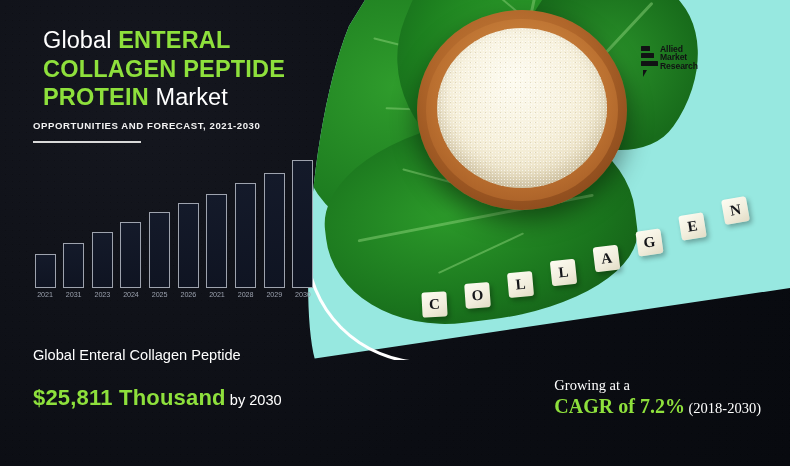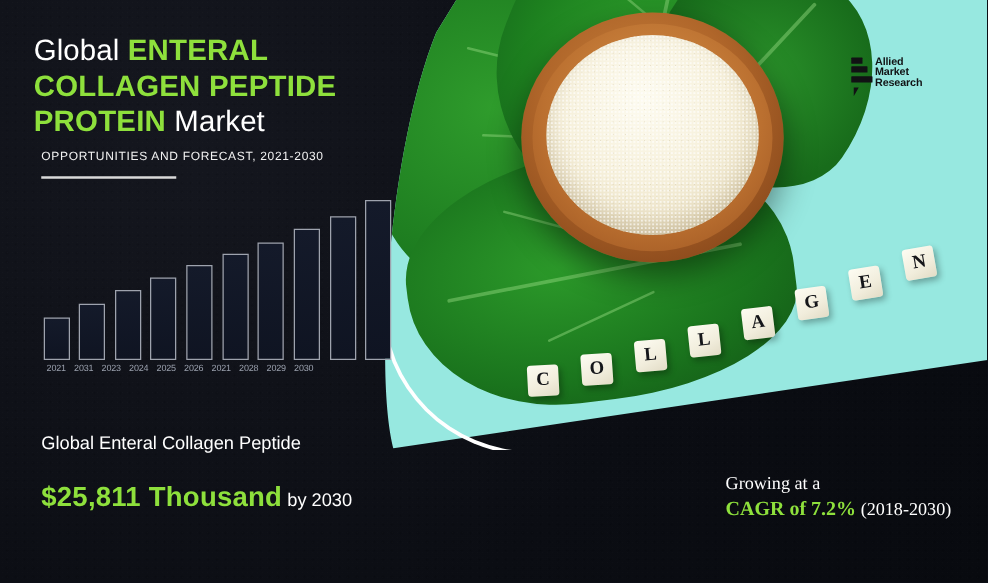--- a/index.html
+++ b/index.html
@@ -27,30 +27,30 @@
       radial-gradient(rgba(0,0,0,.30) .7px, transparent .8px);
     background-size:4px 4px, 7px 7px;
     background-position:0 0, 2px 3px;
     opacity:.55;
   }
 
   
   #left { position:absolute; left:0; top:0; width:340px; height:466px; z-index:4; }
 
   #headline {
-    position:absolute; left:27px; top:26px; width:285px;
+    position:absolute; left:43px; top:26px; width:285px;
     font-size:23.5px; line-height:28.5px; letter-spacing:.1px;
     color:#ffffff; font-weight:400;
   }
   #headline .hl-strong{ color:#8ee03c; font-weight:700; letter-spacing:.2px; }
   #headline .hl-light{ color:#ffffff; font-weight:400; }
 
   #subtitle {
     position:absolute; left:33px; top:120px;
-    font-size:9.6px; font-weight:400; letter-spacing:.55px;
+    font-size:9.6px; font-weight:700; letter-spacing:.55px;
     color:#f2f2f2;
   }
   #divider {
     position:absolute; left:33px; top:141px;
     width:108px; height:1.6px; background:#d9d9d9;
   }
 
   
   #chart {
     position:absolute; left:34px; top:155px;
@@ -63,21 +63,21 @@
   }
   .bar-col { width:22px; display:flex; flex-direction:column; align-items:center; }
   .bar {
     width:21px;
     border:1px solid #9ea3ae;
     background:linear-gradient(180deg,#141a2a 0%, #0f1422 100%);
   }
   #xlabels {
     position:absolute; left:0; bottom:0;
     width:280px; height:15px;
-    display:flex; 
+    display:flex; justify-content:space-between;
   }
   .x-tick {
     width:22px; text-align:center;
     font-size:7.2px; color:#9aa0ad; letter-spacing:-.1px;
   }
 
   
   #statement {
     position:absolute; left:33px; top:345px; width:290px;
     font-size:14.6px; line-height:21px; color:#ffffff; font-weight:400;
@@ -176,21 +176,21 @@
     background:linear-gradient(155deg,#fdfcf2 0%, #f1eddc 60%, #e2dcc6 100%);
     border-radius:3px;
     box-shadow:2px 3px 5px rgba(0,0,0,.30);
     display:flex; align-items:center; justify-content:center;
     font-family:"Liberation Serif", serif;
     font-size:15px; font-weight:700; color:#15161a;
   }
 
   
   #logo{
-    position:absolute; left:681px; top:46px; z-index:8;
+    position:absolute; left:641px; top:46px; z-index:8;
     display:flex; align-items:flex-start;
   }
   #logo-mark{ position:relative; width:17px; margin-right:2px; }
   .mark-bar{ background:#111214; height:5px; margin-bottom:2.4px; border-radius:.5px; }
   #mb1{ width:9px; }
   #mb2{ width:13px; }
   #mb3{ width:17px; }
   #mark-tail{
     position:absolute; left:2px; top:23.5px;
     width:0;height:0;
@@ -204,21 +204,21 @@
   }
   #logo-text div{ margin-bottom:.9px; }
 
   
   #cagr{
     position:absolute; right:29px; bottom:47px; z-index:7;
     color:#ffffff;font-family:Liberation Serif, serif;
   }
   #cagr .l1{ font-size:14.5px; line-height:20px; }
   #cagr .l2{ font-size:14.5px; line-height:22px; }
-  #cagr .green{ color:#8ee03c; font-weight:700; font-size:16px; }
+  #cagr .green{ color:#8ee03c; font-weight:700; font-size:20px; }
 </style>
 </head>
 <body>
 
 <div id="page">
 
   <div id="photo-wrap">
     <div id="photo">
 
       <div class="leaf" id="leaf-a">

